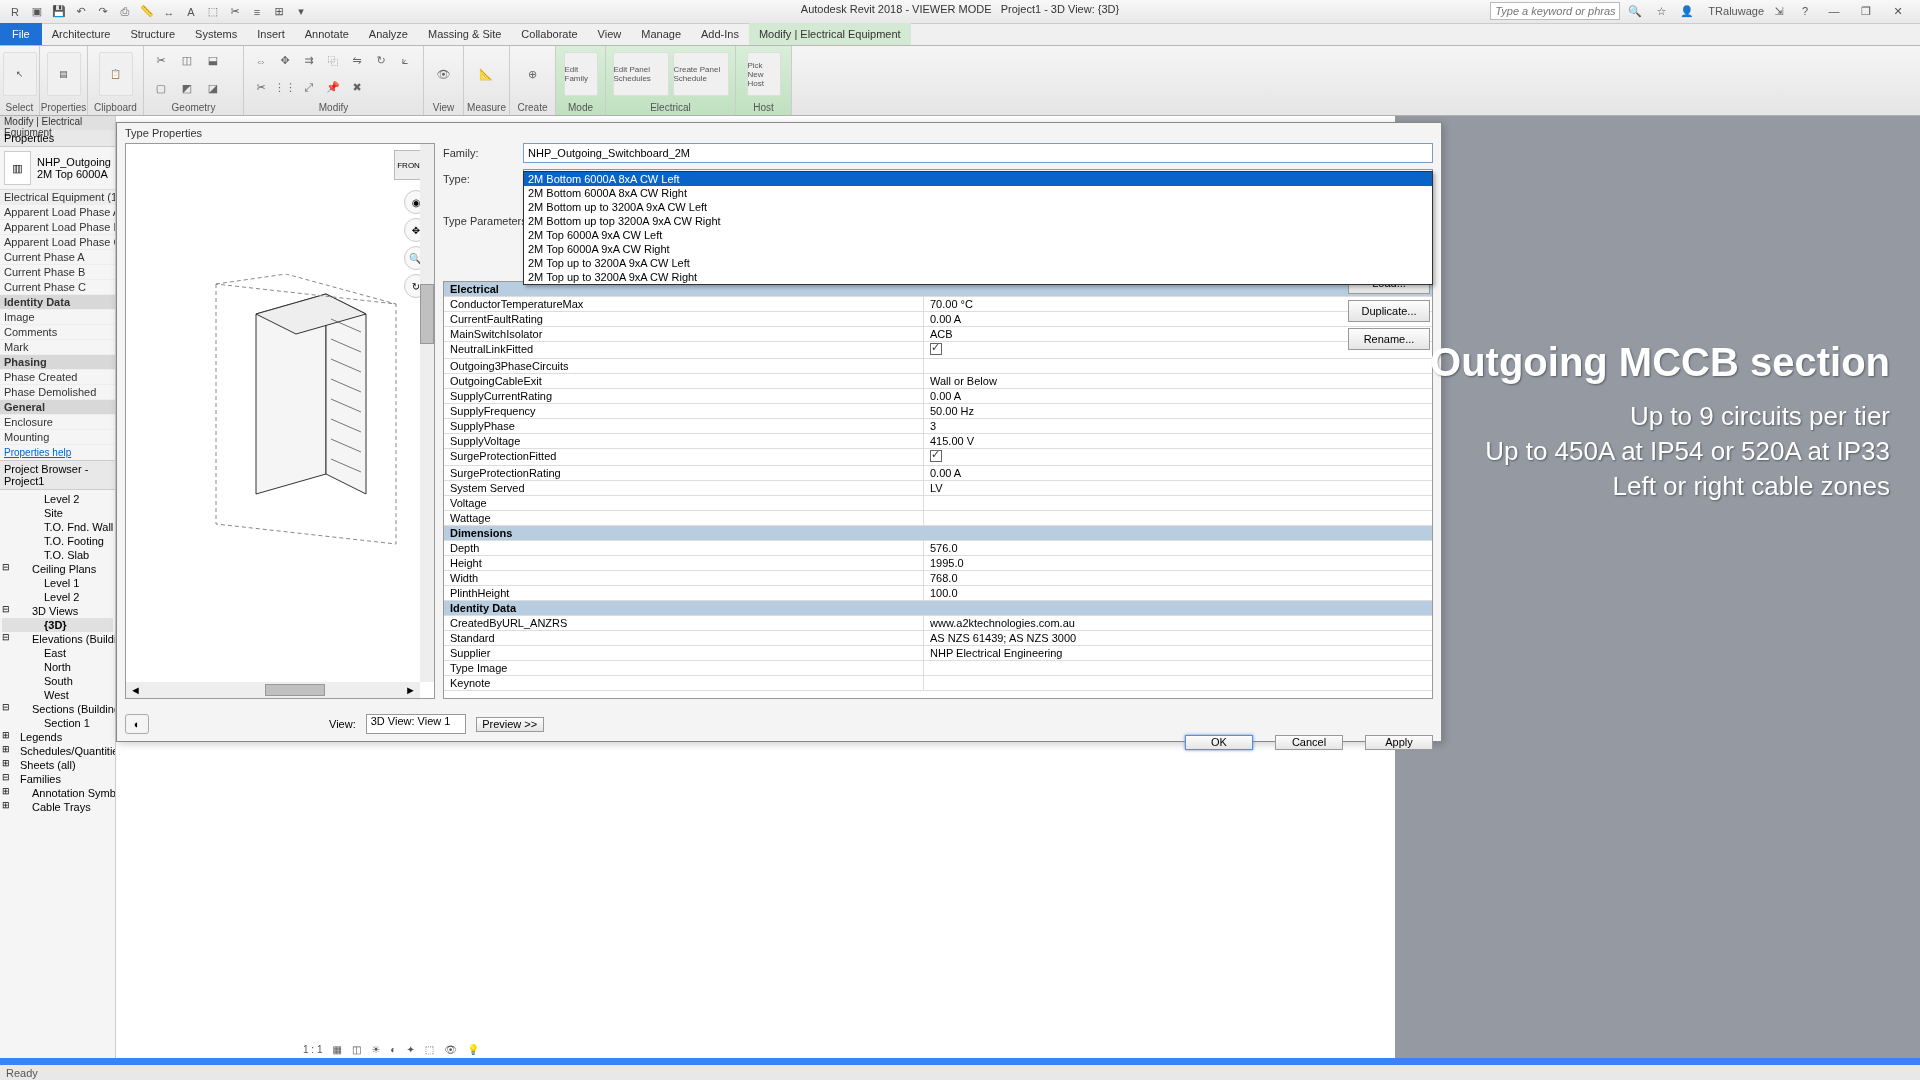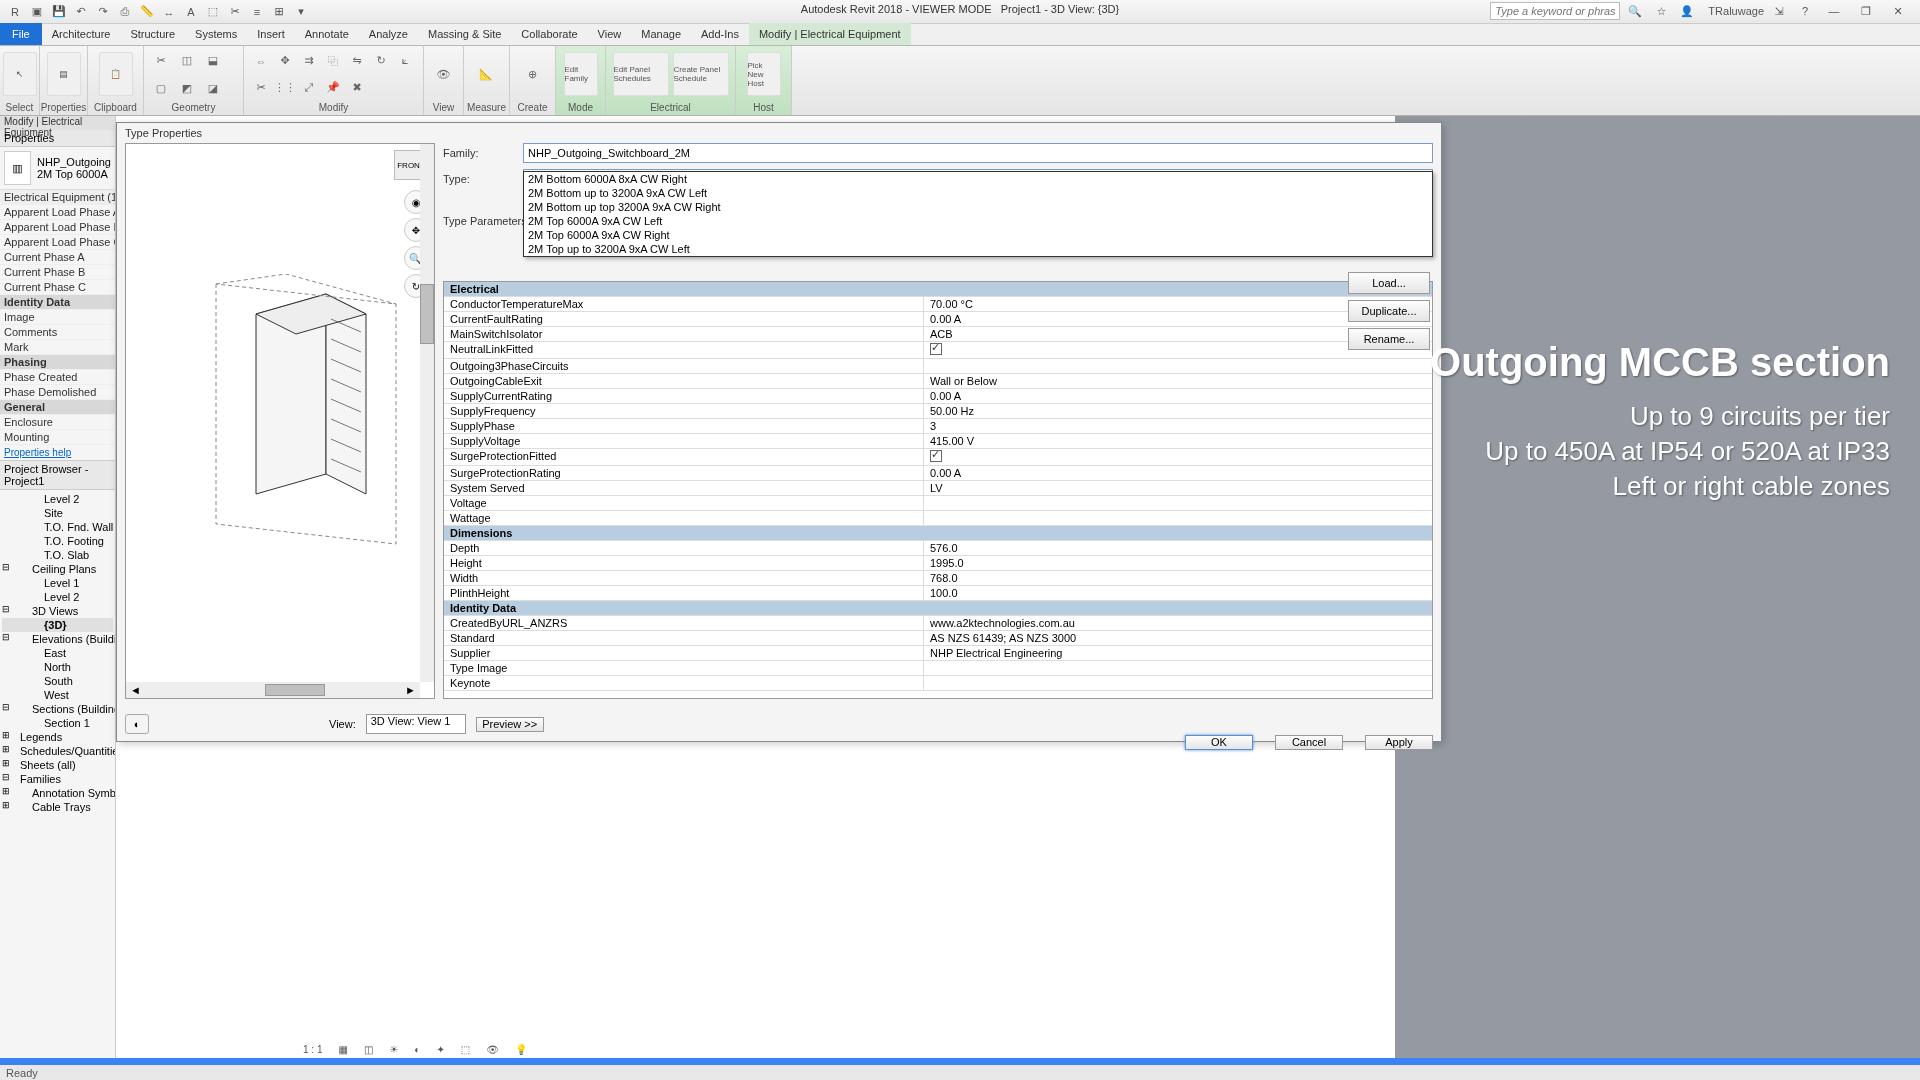--- a/index.html
+++ b/index.html
@@ -71,21 +71,21 @@
 .view-select{border:1px solid #999;background:#fff;height:20px;padding:0 4px;width:100px;}
 .footer-right{margin-left:auto;display:flex;gap:22px;margin-top:36px;}
 .dlg-btn{width:68px;height:15px;border:1px solid #999;background:linear-gradient(#fdfdfd,#e5e5e5);display:flex;align-items:center;justify-content:center;cursor:pointer;}
 .dlg-btn.primary{border:1px solid #5a8fd6;box-shadow:0 0 3px #5a8fd6;}
 .overlay-right{position:absolute;right:0;top:116px;width:525px;bottom:22px;background:rgba(60,70,85,0.55);pointer-events:none;}
 .marketing{position:absolute;right:30px;top:340px;width:490px;text-align:right;color:#fff;z-index:5;font-family:Arial,sans-serif;}
 .mk-title{font-size:40px;font-weight:bold;text-shadow:1px 1px 2px rgba(0,0,0,0.4);}
 .mk-line{font-size:26px;margin-top:16px;text-shadow:1px 1px 2px rgba(0,0,0,0.4);}
 .statusbar{position:absolute;left:0;right:0;bottom:0;height:22px;background:#e8e8e8;border-top:7px solid #3b82f6;display:flex;align-items:center;padding:0 6px;font-size:10px;color:#555;}
 .viewport-bg{position:absolute;left:116px;top:116px;right:0;bottom:22px;background:#fff;}
-.view-toolbar{position:absolute;left:300px;bottom:22px;height:18px;display:flex;gap:10px;align-items:center;z-index:1;}
+.view-toolbar{position:absolute;left:300px;bottom:22px;height:18px;display:flex;gap:4px;align-items:center;z-index:1;}
 .vt-item{font-size:10px;color:#555;padding:0 3px;cursor:pointer;}
 </style>
 </head>
 <body>
 
 <div class="qat">
   <span class="qat-icon">R</span>
   <span class="qat-icon">▣</span>
   <span class="qat-icon">💾</span>
   <span class="qat-icon">↶</span>
@@ -338,26 +338,28 @@
             <span>NHP_Outgoing_Switchboard_2M</span>
           </div>
       </div>
       <div class="field-row">
         <div class="field-label">Type:</div>
         <div class="field-input">
             <span>2M Bottom up to 3200A 9xA CW Left</span>
           </div>
       </div>
       <div class="type-dropdown" id="type-dd">
+          <div class="type-opt hl">2M Bottom 6000A 8xA CW Left</div>
           <div class="type-opt">2M Bottom 6000A 8xA CW Right</div>
           <div class="type-opt">2M Bottom up to 3200A 9xA CW Left</div>
           <div class="type-opt">2M Bottom up top 3200A 9xA CW Right</div>
           <div class="type-opt">2M Top 6000A 9xA CW Left</div>
           <div class="type-opt">2M Top 6000A 9xA CW Right</div>
           <div class="type-opt">2M Top up to 3200A 9xA CW Left</div>
+          <div class="type-opt">2M Top up to 3200A 9xA CW Right</div>
         </div>
       <div style="position:absolute;left:0;top:72px;font-size:11px;color:#333">Type Parameters</div>
 
       <div class="param-table" id="param-table">
           <div class="pt-row section">
             <div class="pt-name">Electrical</div>
             <div class="pt-val"></div>
           </div>
           <div class="pt-row">
             <div class="pt-name">ConductorTemperatureMax</div>

